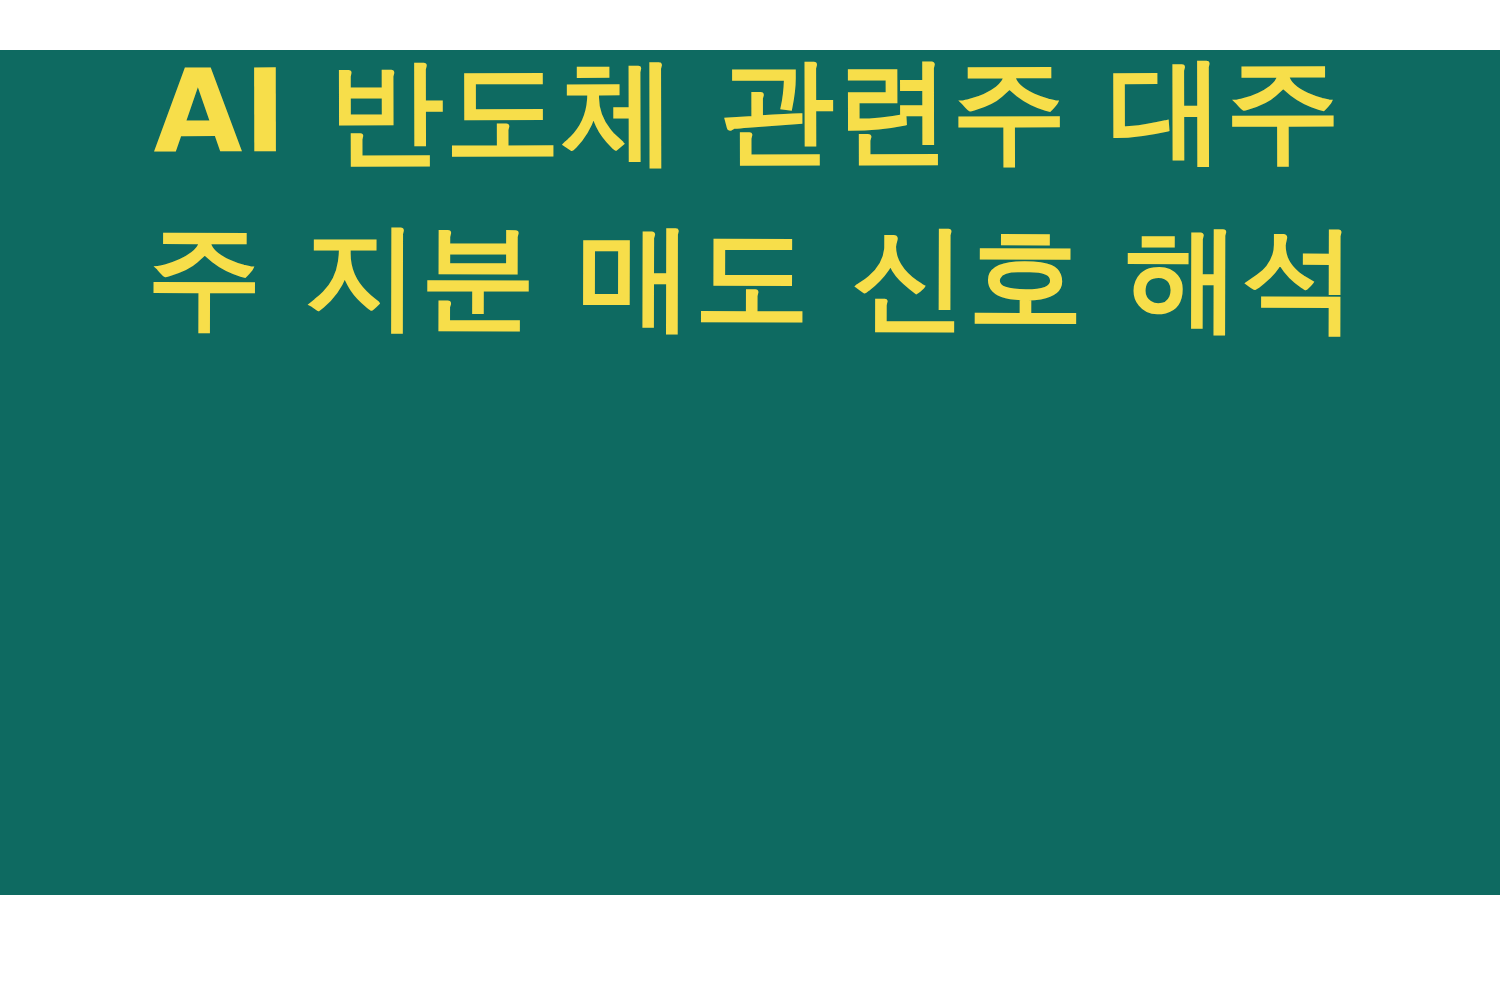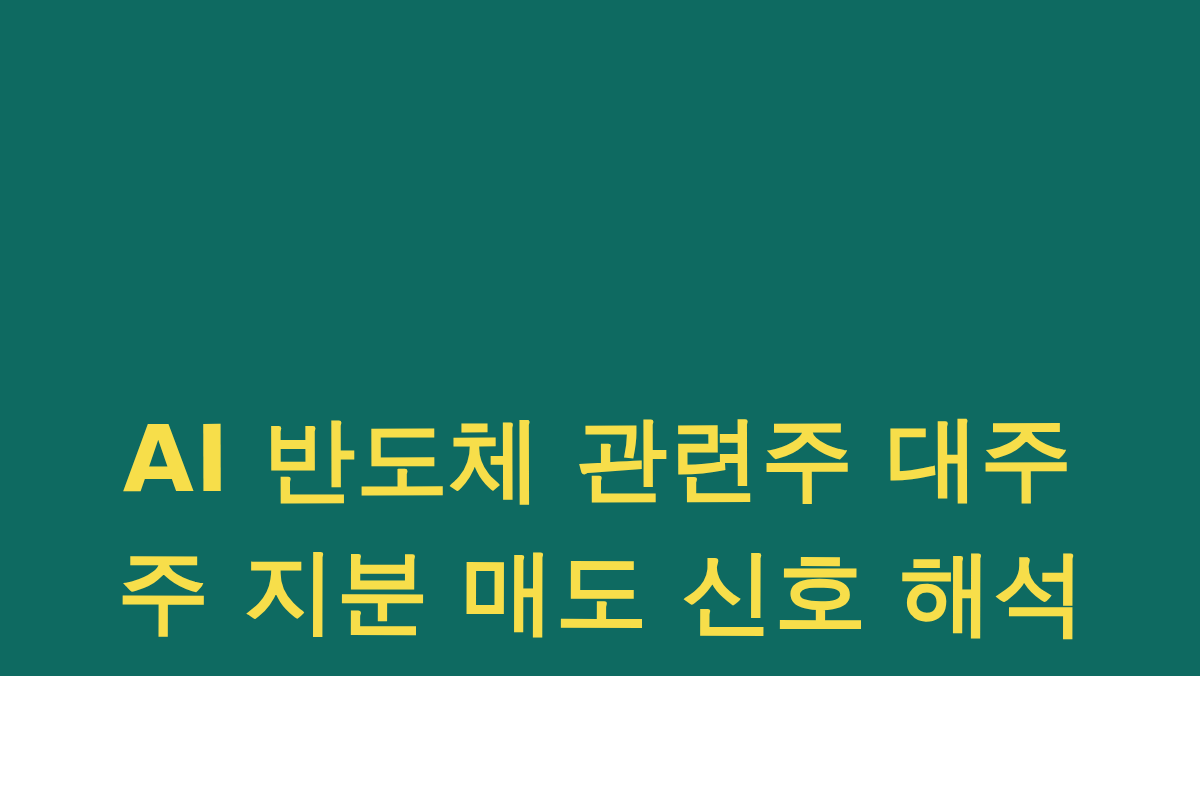--- a/index.html
+++ b/index.html
@@ -12,23 +12,24 @@
     overflow: hidden;
     font-family: "DejaVu Sans", sans-serif;
   }
 
   #thumbnail-canvas {
     position: relative;
     width: 1200px;
     height: 676px;
     background: #0E6A61;
     display: flex;
-    align-items: flex-end;
+    align-items: flex-start;
     justify-content: center;
     box-sizing: border-box;
+    margin-top: 40px;
   }
 
   #headline-block {
     width: 1000px;
     text-align: center;
     position: relative;
     top: -18px;
   }
 
   .headline-line {

